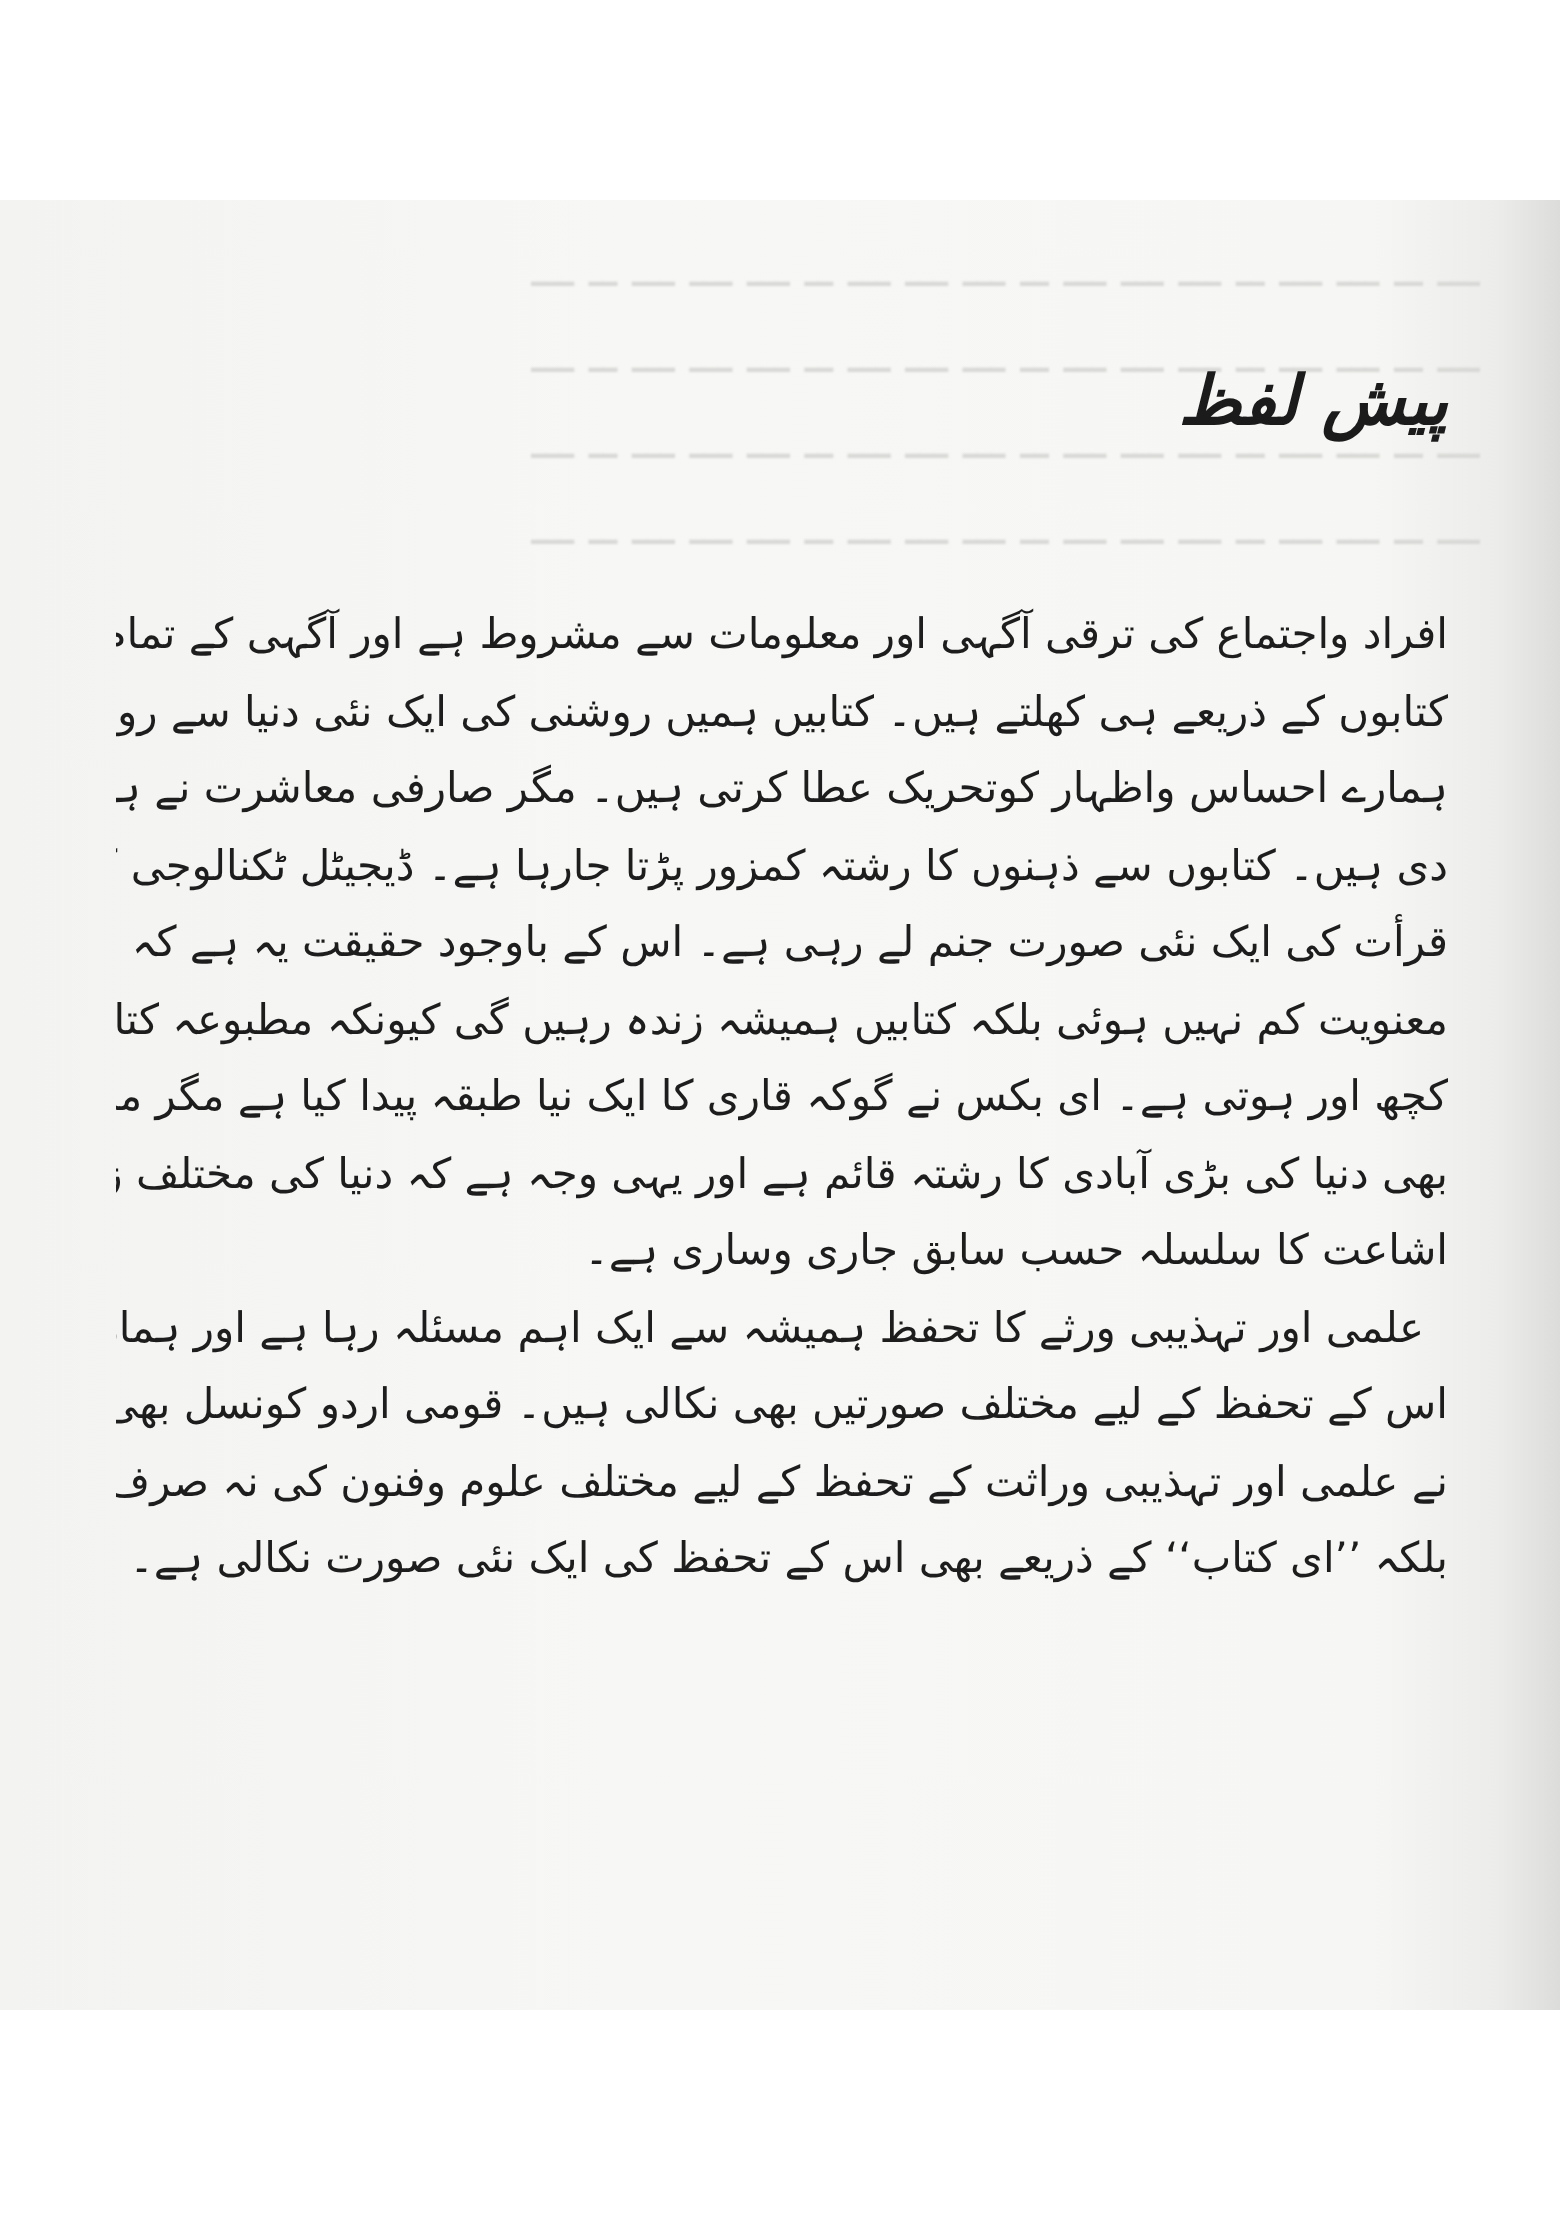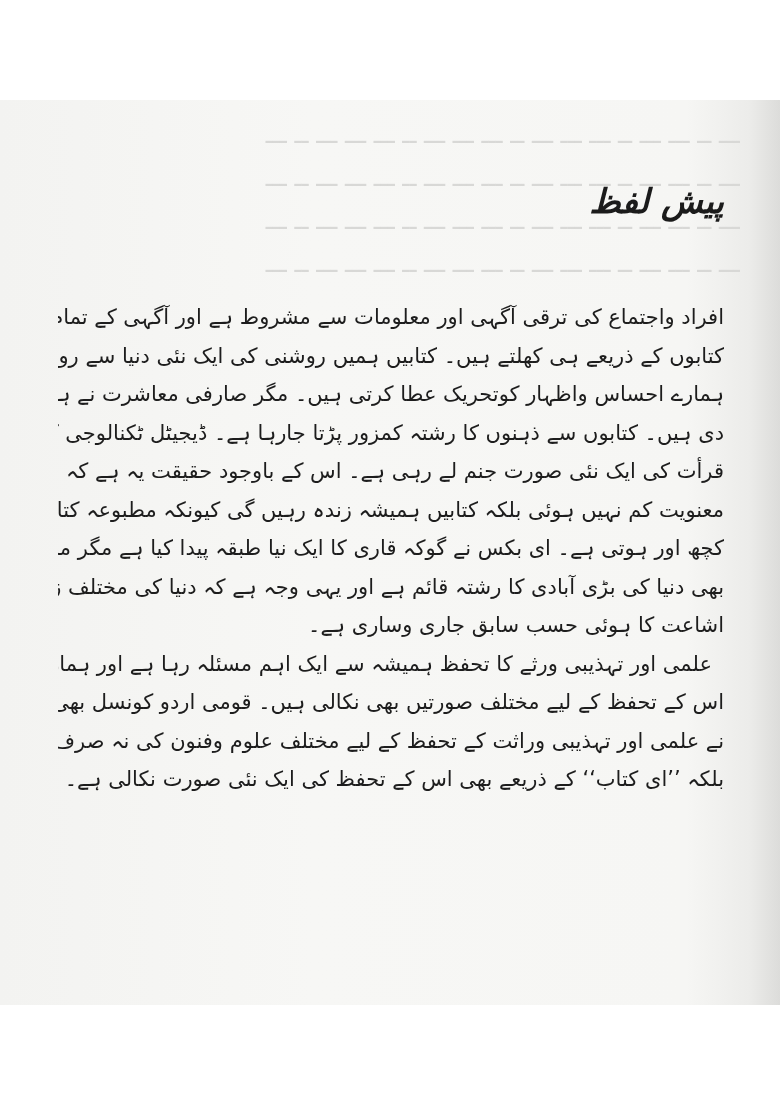--- a/index.html
+++ b/index.html
@@ -94,21 +94,21 @@
 
     <div class="paragraph">
       <div class="line">افراد واجتماع کی ترقی آگہی اور معلومات سے مشروط ہے اور آگہی کے تمام دروازے</div>
       <div class="line">کتابوں کے ذریعے ہی کھلتے ہیں۔ کتابیں ہمیں روشنی کی ایک نئی دنیا سے روشناس کراتی ہیں اور</div>
       <div class="line">ہمارے احساس واظہار کوتحریک عطا کرتی ہیں۔ مگر صارفی معاشرت نے ہماری ترجیحات بدل</div>
       <div class="line">دی ہیں۔ کتابوں سے ذہنوں کا رشتہ کمزور پڑتا جارہا ہے۔ ڈیجیٹل ٹکنالوجی کی وجہ سے متبادل</div>
       <div class="line">قرأت کی ایک نئی صورت جنم لے رہی ہے۔ اس کے باوجود حقیقت یہ ہے کہ مطبوعہ کتابوں کی</div>
       <div class="line">معنویت کم نہیں ہوئی بلکہ کتابیں ہمیشہ زندہ رہیں گی کیونکہ مطبوعہ کتابوں کے لمس کی لذت ہی</div>
       <div class="line">کچھ اور ہوتی ہے۔ ای بکس نے گوکہ قاری کا ایک نیا طبقہ پیدا کیا ہے مگر مطبوعہ کتابوں سے آج</div>
       <div class="line">بھی دنیا کی بڑی آبادی کا رشتہ قائم ہے اور یہی وجہ ہے کہ دنیا کی مختلف زبانوں میں کتابوں کی</div>
-      <div class="line last">اشاعت کا ہوئی حسب سابق جاری وساری ہے۔</div>
+      <div class="line last">اشاعت کا سلسلہ حسب سابق جاری وساری ہے۔</div>
     </div>
 
     <div class="paragraph">
       <div class="line indent">علمی اور تہذیبی ورثے کا تحفظ ہمیشہ سے ایک اہم مسئلہ رہا ہے اور ہمارے ارباب نظر نے</div>
       <div class="line">اس کے تحفظ کے لیے مختلف صورتیں بھی نکالی ہیں۔ قومی اردو کونسل بھی ایک ایسا ادارہ ہے جس</div>
       <div class="line">نے علمی اور تہذیبی وراثت کے تحفظ کے لیے مختلف علوم وفنون کی نہ صرف کتابیں شائع کی ہیں</div>
       <div class="line">بلکہ ’’ای کتاب‘‘ کے ذریعے بھی اس کے تحفظ کی ایک نئی صورت نکالی ہے۔ قومی اردو کونسل نے</div>
     </div>
 
   </div>

